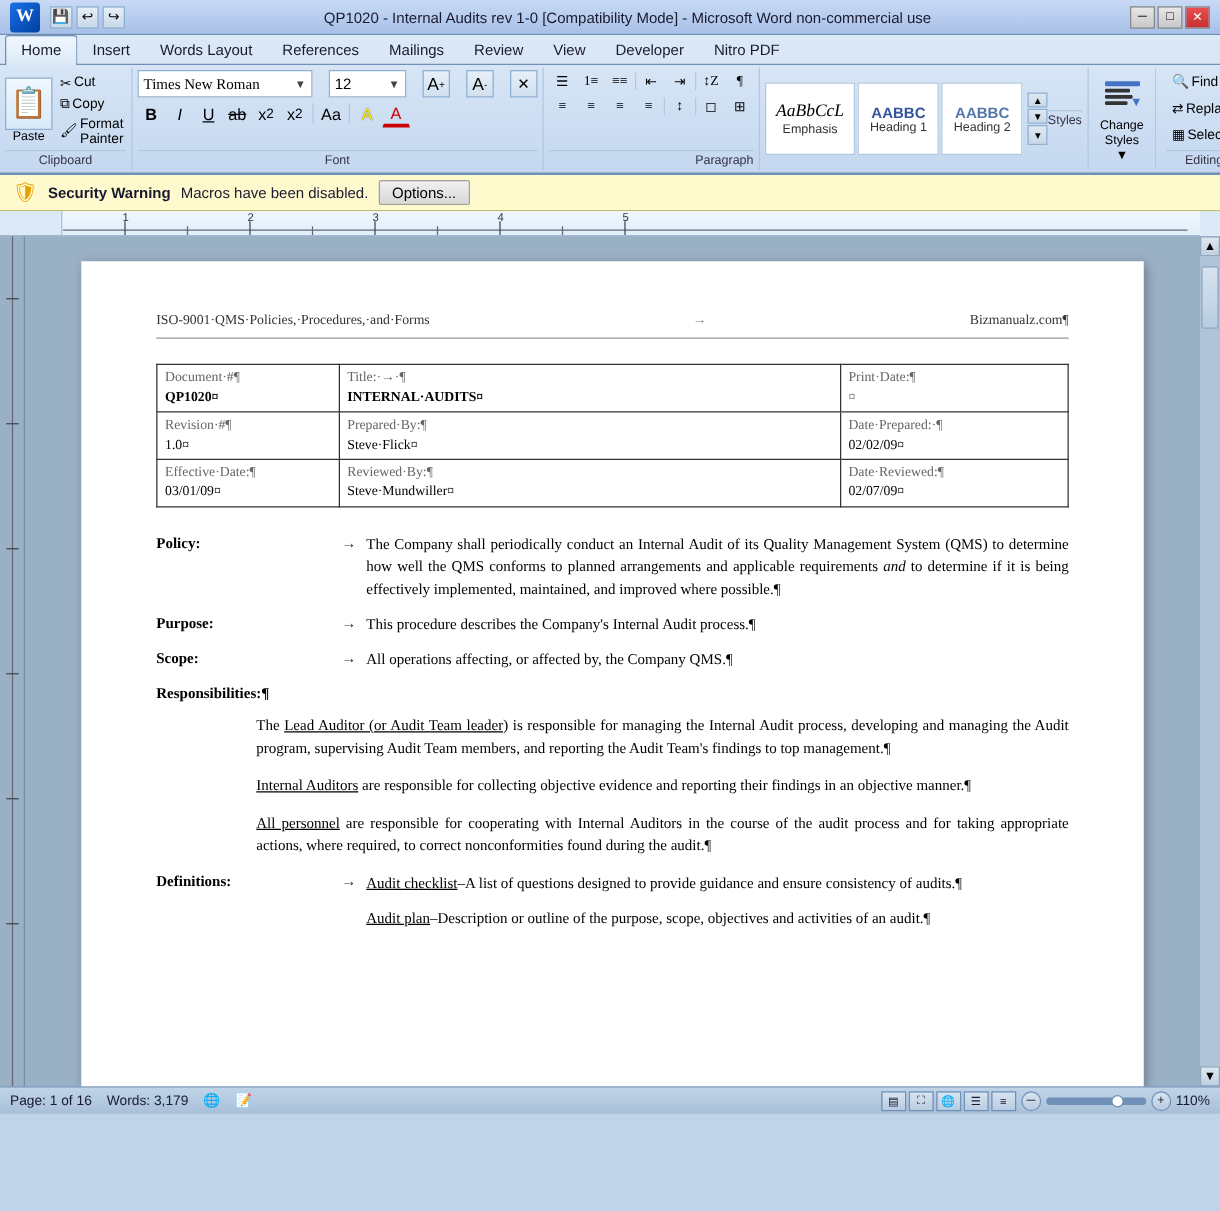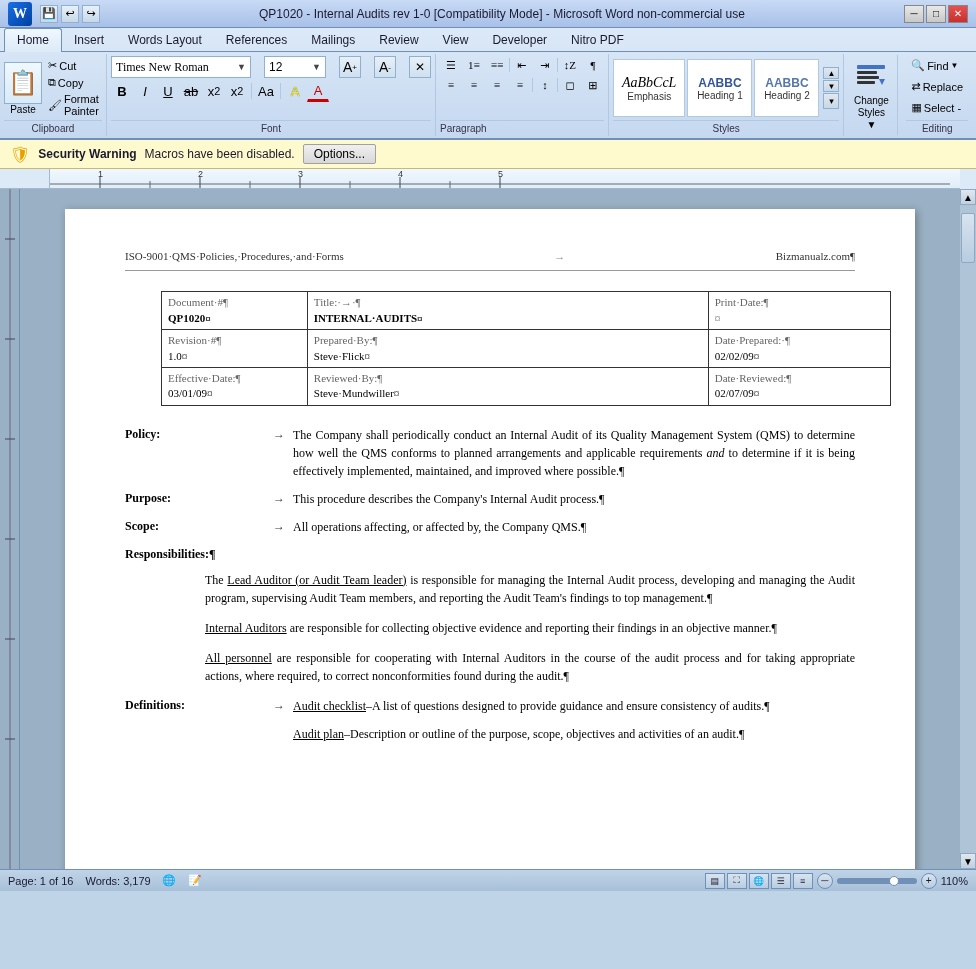--- a/index.html
+++ b/index.html
@@ -53,21 +53,21 @@
     .left-ruler { width: 50px; height: 20px; background: #dce9f7; border-right: 1px solid #a0b8d0; border-bottom: 1px solid #a0b8d0; }
     .ruler { flex: 1; height: 20px; background: linear-gradient(to bottom, #f0f7ff, #e0eef8); border-bottom: 1px solid #a0b8d0; position: relative; overflow: hidden; font-family: Arial, sans-serif; font-size: 9px; color: #334; }
     
     
     .page { background: white; width: 850px; padding: 40px 60px; box-shadow: 2px 2px 8px rgba(0,0,0,0.3); min-height: 700px; font-family: 'Times New Roman', Times, serif; font-size: 12px; color: #000; line-height: 1.4; }
     
     
     .doc-header { display: flex; justify-content: space-between; align-items: center; margin-bottom: 20px; font-size: 11px; color: #333; border-bottom: 1px solid #999; padding-bottom: 6px; }
     
     
-    .doc-table { width: 100%; border-collapse: collapse; margin-bottom: 20px; font-size: 11px; margin-left: 36px; }
+    .doc-table { width: 100%; border-collapse: collapse; margin-bottom: 20px; font-size: 11px; }
     .doc-table td { border: 1px solid #333; padding: 3px 6px; vertical-align: top; line-height: 1.4; }
     .section-row { display: flex; gap: 0; margin-bottom: 10px; }
     .section-label { font-weight: bold; min-width: 140px; flex-shrink: 0; font-size: 12px; }
     .section-arrow { margin: 0 8px; color: #333; font-size: 12px; flex-shrink: 0; }
     .section-content { flex: 1; font-size: 12px; line-height: 1.5; text-align: justify; }
     
     .responsibilities-title { font-weight: bold; font-size: 12px; margin-bottom: 8px; }
     
     .underline { text-decoration: underline; }
     
@@ -194,24 +194,24 @@
         <div class="para-btn">≡</div>
         <div class="para-btn">≡</div>
         <div class="para-btn">≡</div>
         <div class="para-btn">≡</div>
         <div style="width:1px;height:14px;background:#b0c8e0;"></div>
         <div class="para-btn">↕</div>
         <div style="width:1px;height:14px;background:#b0c8e0;"></div>
         <div class="para-btn">◻</div>
         <div class="para-btn">⊞</div>
       </div>
-      <div style="font-family:Arial,sans-serif;font-size:10px;color:#334;text-align:left;border-top:1px solid #b0c8e0;padding-top:2px;margin-top:auto;">Paragraph</div>
-    </div>
-
-    <div style="display:flex;flex-direction:column;padding:2px 4px;border-right:1px solid #b0c8e0;">
+      <div style="font-family:Arial,sans-serif;font-size:10px;color:#334;text-align:right;border-top:1px solid #b0c8e0;padding-top:2px;margin-top:auto;">Paragraph</div>
+    </div>
+
+    <div style="display:flex;flex-direction:row;padding:2px 4px;border-right:1px solid #b0c8e0;align-items:center;">
       <div style="display:flex;align-items:center;gap:2px;flex:1;">
 
         <div style="border:1px solid #b0c8e0;padding:4px 8px;cursor:pointer;height:58px;display:flex;flex-direction:column;align-items:center;justify-content:center;min-width:65px;background:white;">
           <div style="font-style:italic;font-size:14px;font-family:'Times New Roman',serif;">AaBbCcL</div>
           <div style="font-family:Arial,sans-serif;font-size:10px;color:#333;">Emphasis</div>
         </div>
 
         <div style="border:1px solid #b0c8e0;padding:4px 8px;cursor:pointer;height:58px;display:flex;flex-direction:column;align-items:center;justify-content:center;min-width:65px;background:white;">
           <div style="font-weight:bold;font-size:12px;font-family:Arial,sans-serif;color:#335599;">AABBC</div>
           <div style="font-family:Arial,sans-serif;font-size:10px;color:#333;">Heading 1</div>

